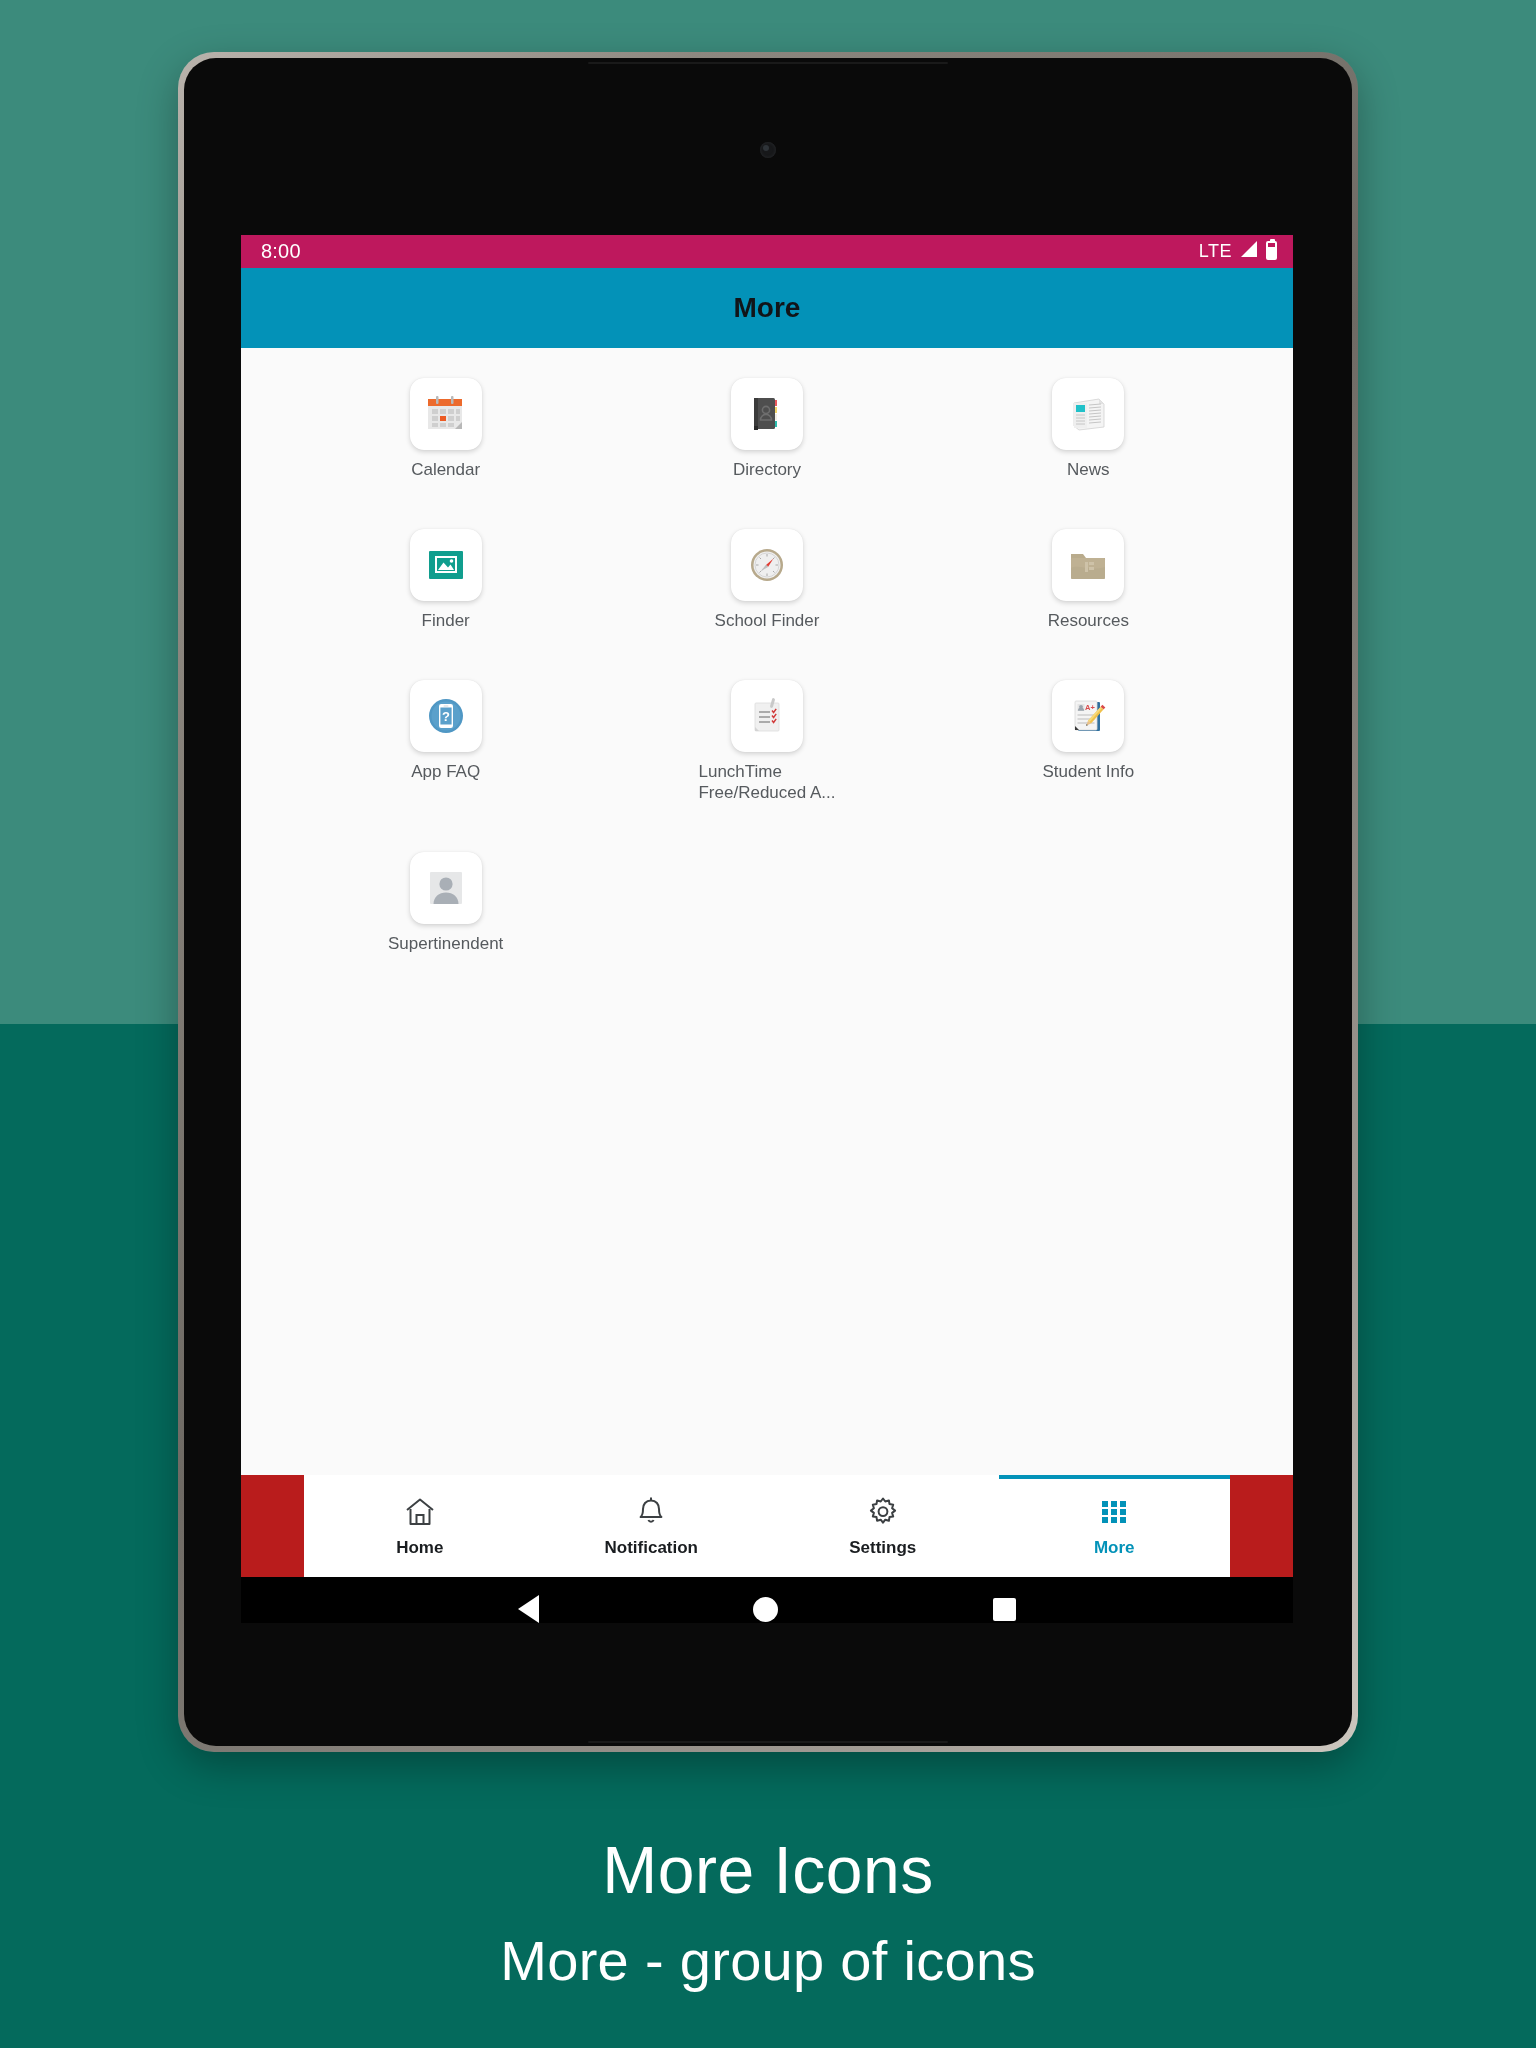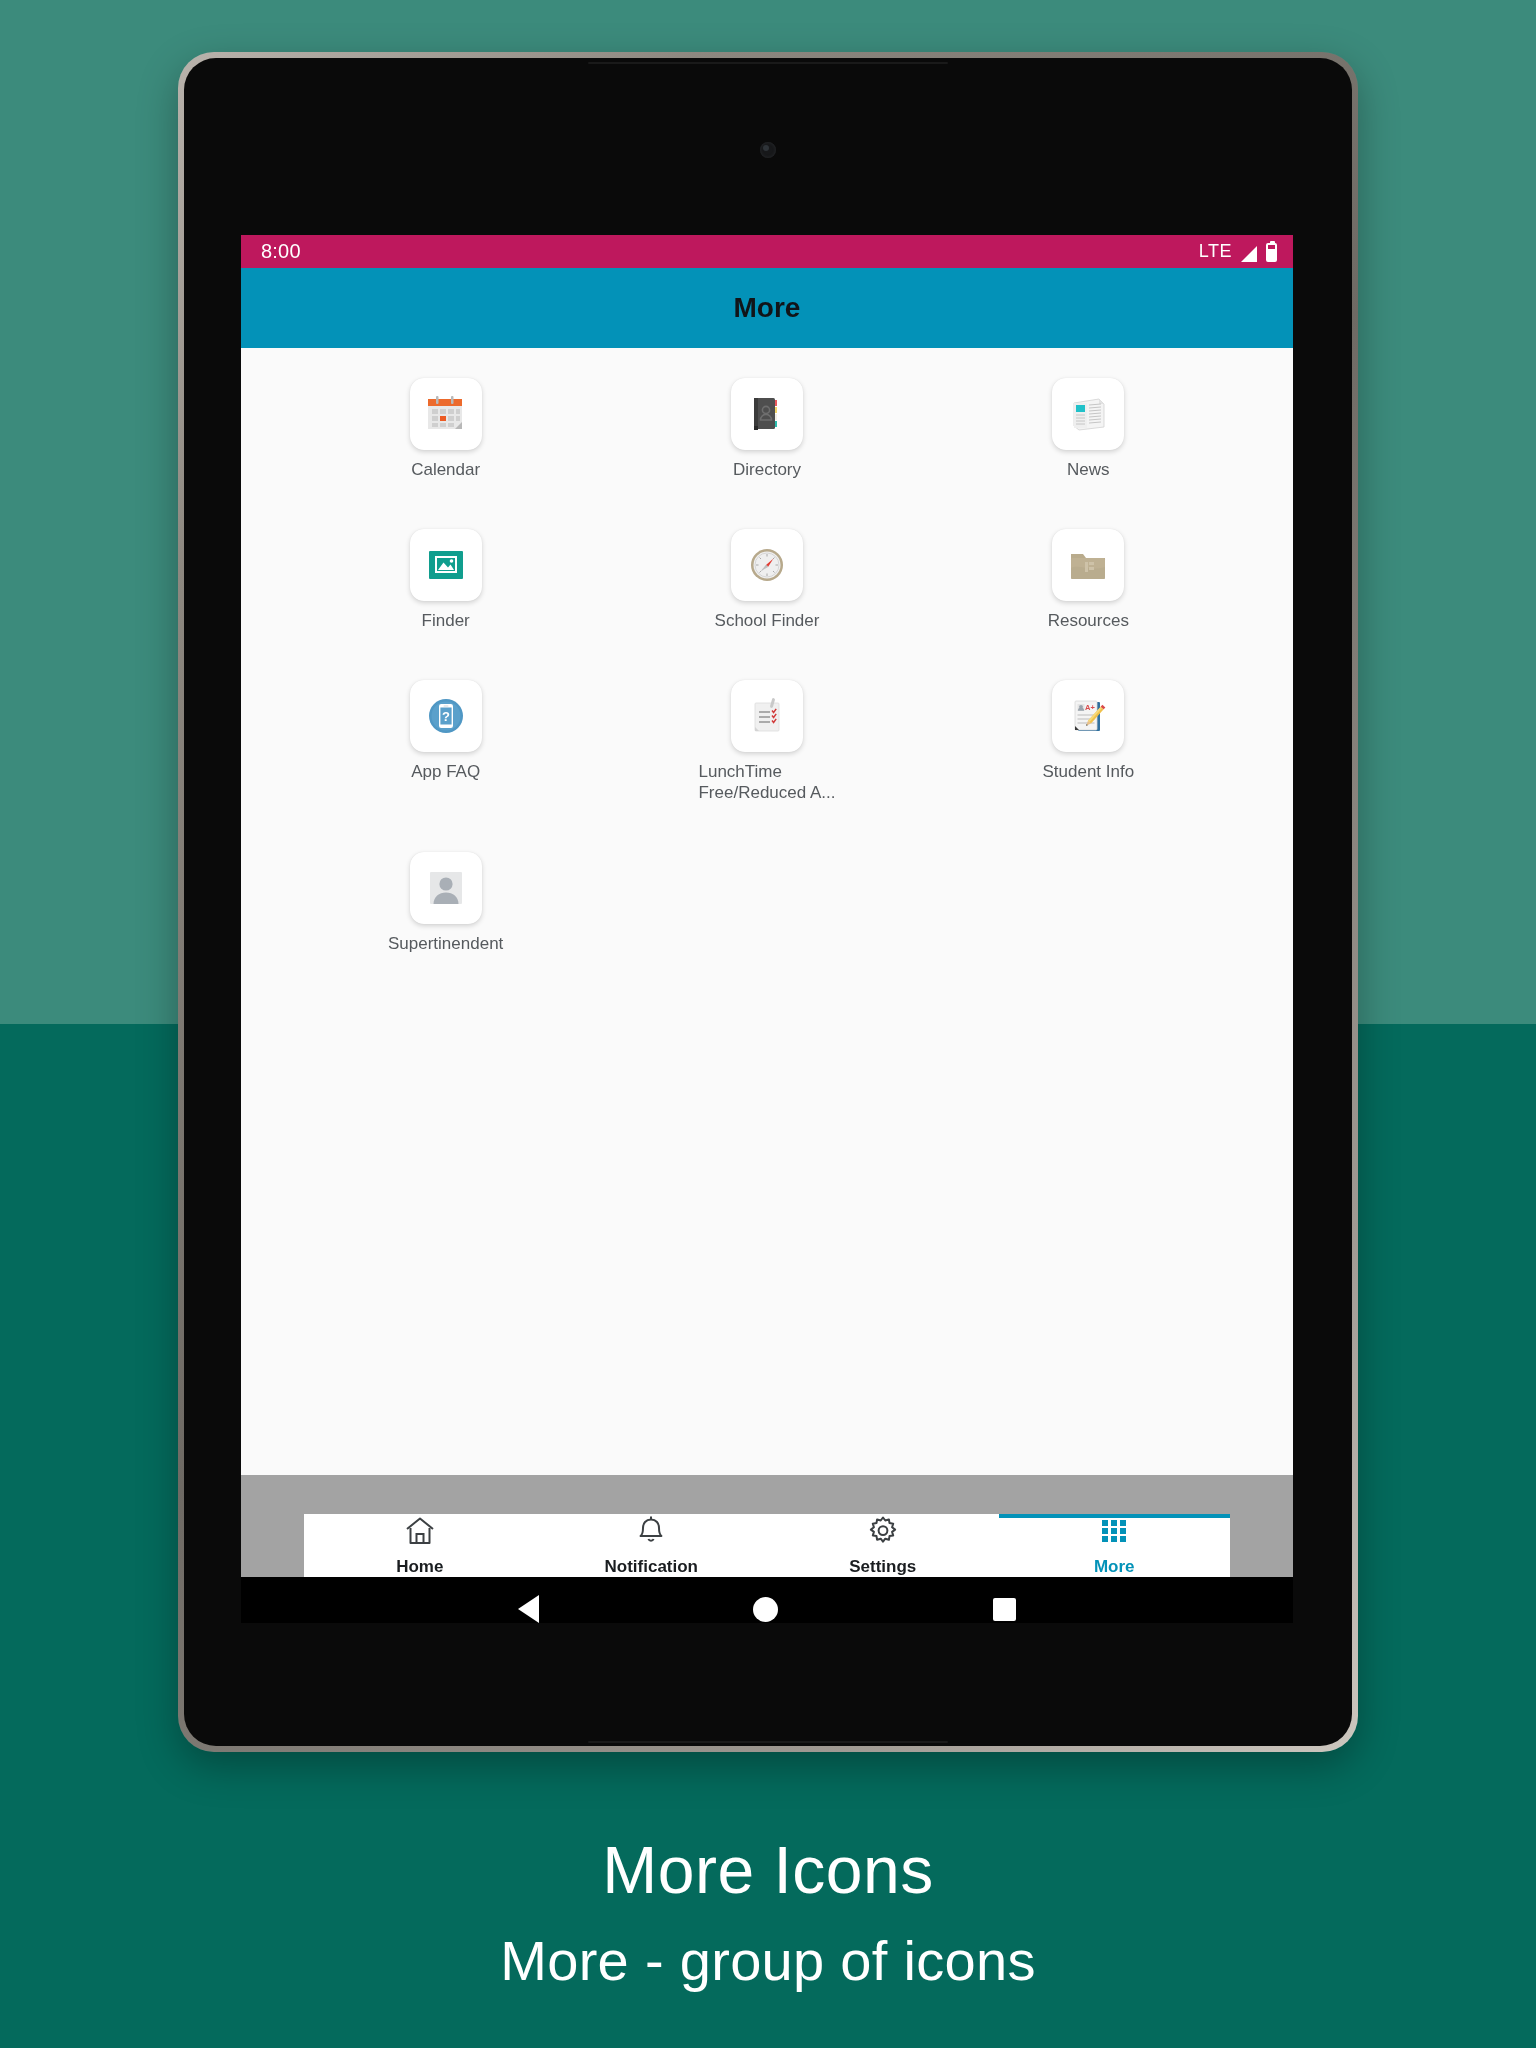--- a/index.html
+++ b/index.html
@@ -111,21 +111,21 @@
     justify-content: space-between;
     padding: 0 16px 0 20px;
     color: #ffffff;
   }
   #status-clock {
     font-size: 20px;
     letter-spacing: 0.2px;
   }
   #status-right {
     display: flex;
-    align-items: flex-end;
+    align-items: flex-start;
     gap: 9px;
   }
   #status-lte { font-size: 18px; letter-spacing: 0.5px; }
   .signal-tri {
     width: 0; height: 0;
     border-left: 16px solid transparent;
     border-bottom: 16px solid #ffffff;
   }
   .batt {
     width: 11px; height: 19px;
@@ -187,23 +187,22 @@
     margin-top: 9px;
     font-size: 17px;
     color: #565a5e;
     line-height: 1.28;
     max-width: 170px;
   }
 
   
   #bottom-nav {
     height: 102px;
-    background: #a3a3a3;
-    display: flex;
-    align-items: flex-end;
+    background: #b91c1c;
+    display: flex;
   }
   .nav-gap { width: 63px; }
   #nav-items {
     flex: 1;
     display: flex;
     background: #ffffff;
   }
   .nav-item {
     flex: 1;
     display: flex;

